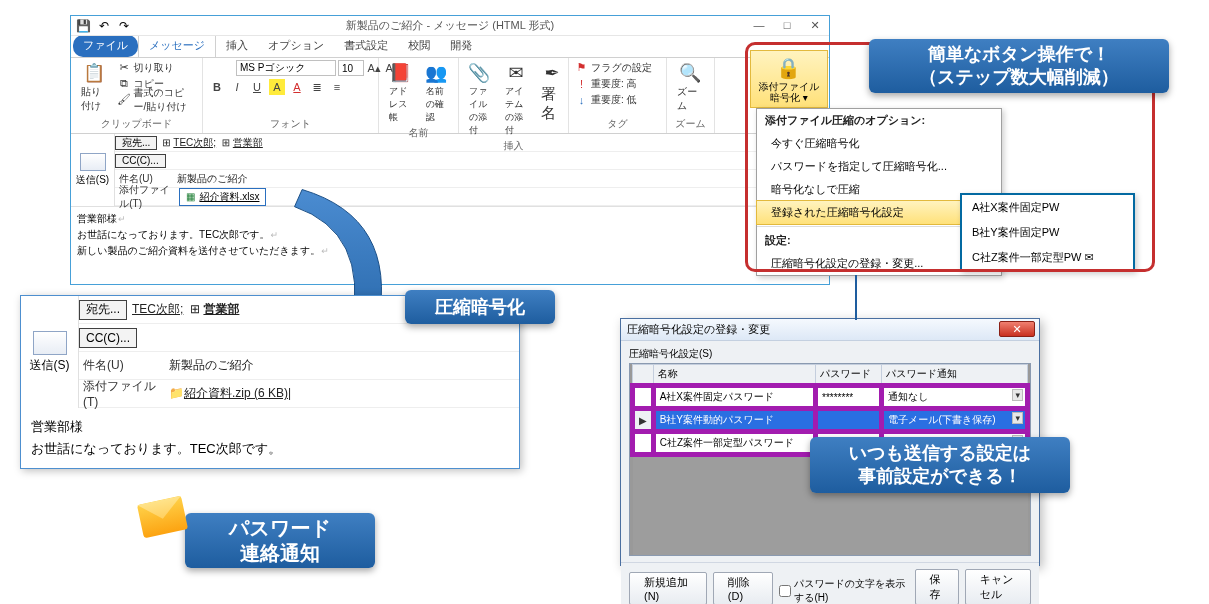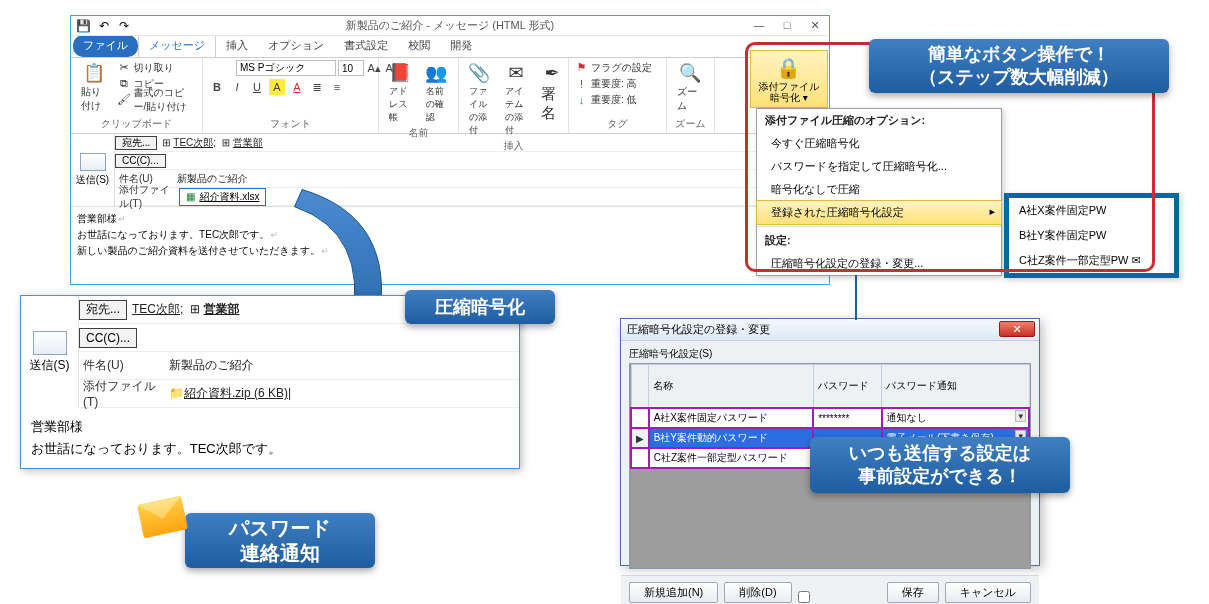--- a/index.html
+++ b/index.html
@@ -80,34 +80,34 @@
   .addin-highlight .ic { font-size:20px; color:#2a6fbf; }
   .addin-highlight .lbl { font-size:10px; text-align:center; line-height:1.1;}
 
   .addin-menu { position: absolute; left: 756px; top: 108px; width: 246px; background:#fff; border:1px solid #a0a0a0; box-shadow:2px 2px 6px rgba(0,0,0,.2); font-size:11px;}
   .addin-menu .hdr { padding:4px 8px; font-weight:bold; color:#222;}
   .addin-menu .mi { padding:4px 14px; cursor:pointer;}
   .addin-menu .mi.sel { background:linear-gradient(#fff3bf,#ffe17a); border:1px solid #e2b93d; margin:-1px; position:relative;}
   .addin-menu .mi.sel::after{content:"▸"; position:absolute; right:6px;}
   .addin-menu .sep{height:1px;background:#ddd;margin:2px 0;}
 
-  .submenu { position:absolute; left:1004px; top:193px; width:175px; background:#fff; border:5px solid #0369a1; box-shadow:2px 2px 6px rgba(0,0,0,.2); font-size:11px;}
+  .submenu { position:absolute; left:960px; top:193px; width:175px; background:#fff; border:2px solid #0369a1; box-shadow:2px 2px 6px rgba(0,0,0,.2); font-size:11px;}
   .submenu .mi{padding:5px 10px;}
 
   .red-frame { position:absolute; left:745px; top:42px; width:410px; height:230px; border:3px solid #c52f2f; border-radius:10px; pointer-events:none;}
 
   
   .dialog { position:absolute; left:620px; top:318px; width:420px; height:248px; border:1px solid #4a6fa0; background:#eef1f4; box-shadow:3px 3px 10px rgba(0,0,0,.25);}
   .dialog .dtitle { height:22px; background:linear-gradient(#f5f9fe,#dde8f6); border-bottom:1px solid #c4d0e0; display:flex; align-items:center; padding:0 6px; font-size:11px; position:relative;}
   .dialog .closebox{position:absolute;right:4px;top:2px;width:36px;height:16px;background:linear-gradient(#f08070,#c83020);border:1px solid #8a2016;border-radius:2px;color:#fff;display:flex;align-items:center;justify-content:center;font-size:11px;}
   .dialog-body{padding:6px 8px;}
   .grid{border:1px solid #8a9ab0;background:#999; width:100%;}
   .grid table{width:100%; border-collapse:collapse; font-size:10px;}
-  .grid th{background:#eef1f4;border:1px solid #c4cedd;padding:14px 4px;text-align:left;font-weight:normal;}
-  .grid td{background:#fff;border:2px solid #a21caf;padding:2px 4px;}
+  .grid th{background:#eef1f4;border:1px solid #c4cedd;padding:2px 4px;text-align:left;font-weight:normal;}
+  .grid td{background:#fff;border:5px solid #a21caf;padding:2px 4px;}
   .grid tr.selected td{background:#2a6fe2;color:#fff;}
   .grid td.dd{position:relative;padding-right:16px;}
   .grid td.dd::after{content:"▾";position:absolute;right:2px;top:1px;font-size:9px;color:#333;background:#e8e8e8;border:1px solid #bbb;padding:0 2px;}
   .grid tr.selected td.dd::after{color:#333;}
   .rowmark{width:14px;text-align:center;}
   .grid .spacer td{background:#9d9d9d;height:100px;border:0;}
   .dlg-footer{display:flex;align-items:flex-end;gap:6px;padding:6px 8px;border-top:1px solid #d0d7e2; background:#eef1f4;}
   .dbtn{border:1px solid #a0a8b5;background:linear-gradient(#fff,#e8ecf1);padding:2px 14px;font-size:11px;border-radius:2px;cursor:pointer;}
   .dlg-footer .right{margin-left:auto;display:flex;gap:6px;}
   .chk{display:flex;align-items:center;gap:3px;font-size:10px;}
@@ -397,20 +397,21 @@
             </tr>
       </tbody>
         </table>
     </div>
   </div>
   <div class="dlg-footer">
     <span class="dbtn">新規追加(N)</span>
     <span class="dbtn">削除(D)</span>
     <label class="chk">
         <input type="checkbox" style="">
+        <span>パスワードの文字を表示する(H)</span>
       </label>
     <div class="right">
       <span class="dbtn">保存</span>
       <span class="dbtn">キャンセル</span>
     </div>
   </div>
 </div>
 
 <div class="conn-line"></div>
 

